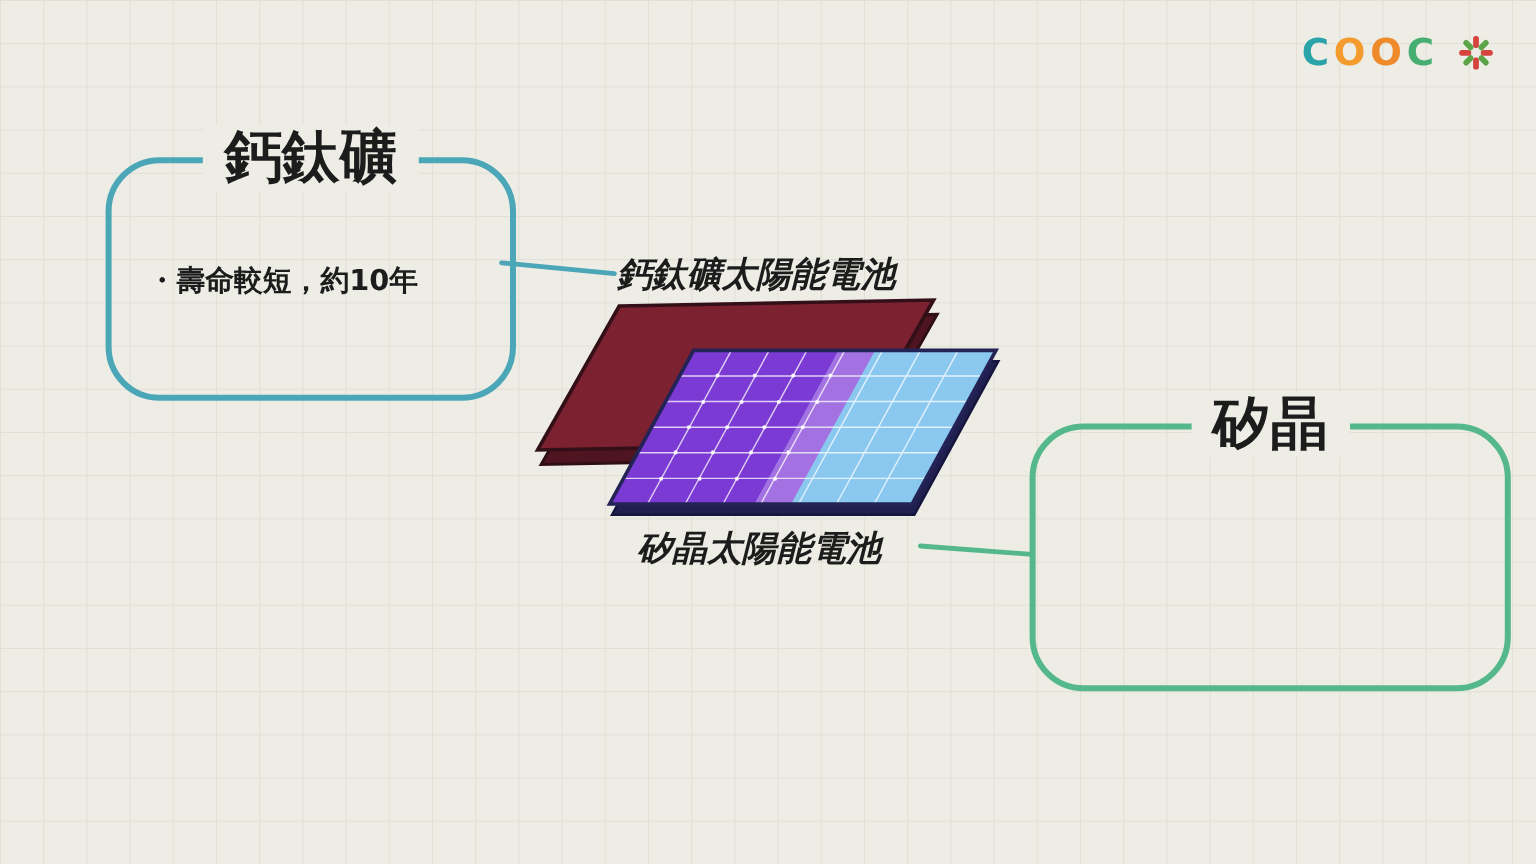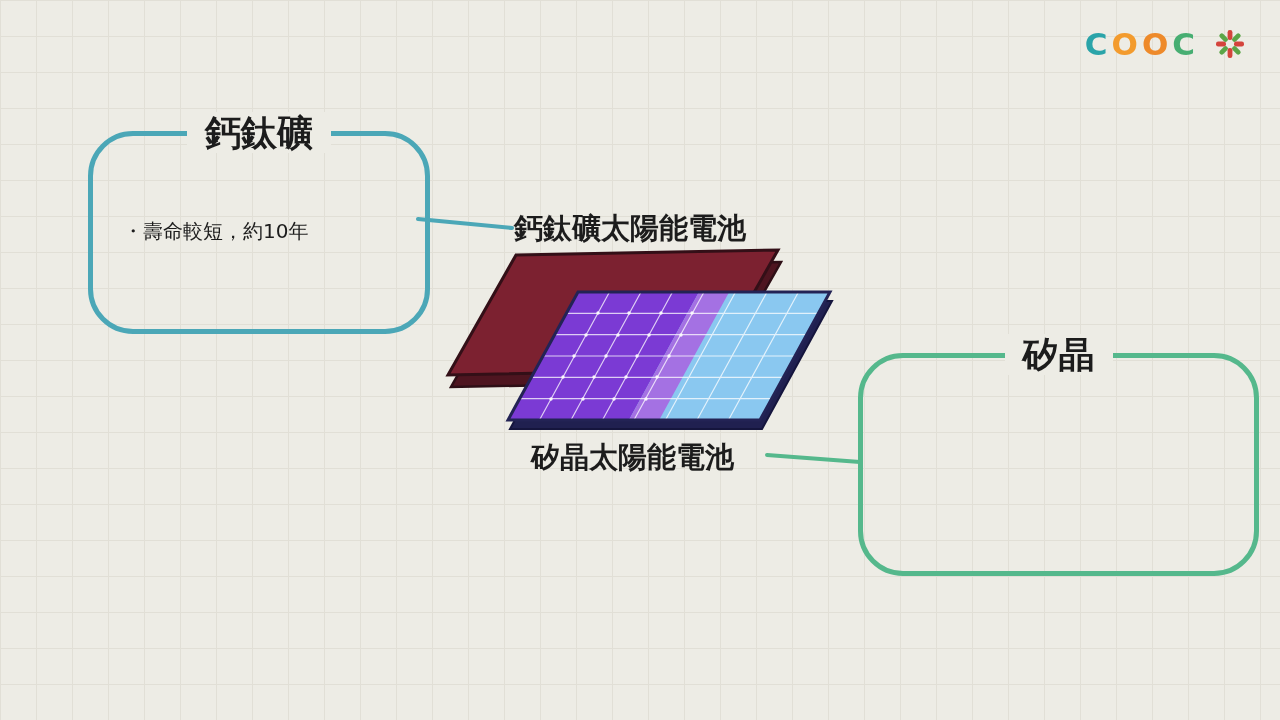--- a/index.html
+++ b/index.html
@@ -22,26 +22,26 @@
   .pinwheel{margin-left:18px;display:block;}
   
   .box{position:absolute;border:5px solid #4ba7b7;border-radius:45px;}
   .left-box{left:88px;top:131px;width:332px;height:193px;}
   .right-box{left:858px;top:353px;width:364px;height:213px;}
   .box-title{
     position:absolute;top:0;left:50%;
     transform:translate(-50%,-58%);
     background:#edece5;
     padding:0 18px;
-    font-size:36px;font-weight:700;
+    font-size:48px;font-weight:700;
     white-space:nowrap;line-height:1.15;
   }
-  .box-bullet{position:absolute;left:30px;top:82px;font-size:20px;font-weight:400;white-space:nowrap;}
+  .box-bullet{position:absolute;left:30px;top:82px;font-size:24px;font-weight:700;white-space:nowrap;}
   
-  .panel-label{position:absolute;font-size:29px;font-weight:700;white-space:nowrap;}
+  .panel-label{position:absolute;font-size:29px;font-weight:700;white-space:nowrap;font-style:italic;}
   .label-perovskite{left:514px;top:209px;}
   .label-silicon{left:531px;top:438px;}
 </style>
 </head>
 <body>
 
 <div class="slide">
 
   <svg class="diagram-svg" viewBox="0 0 1280 720" aria-hidden="true">
 

